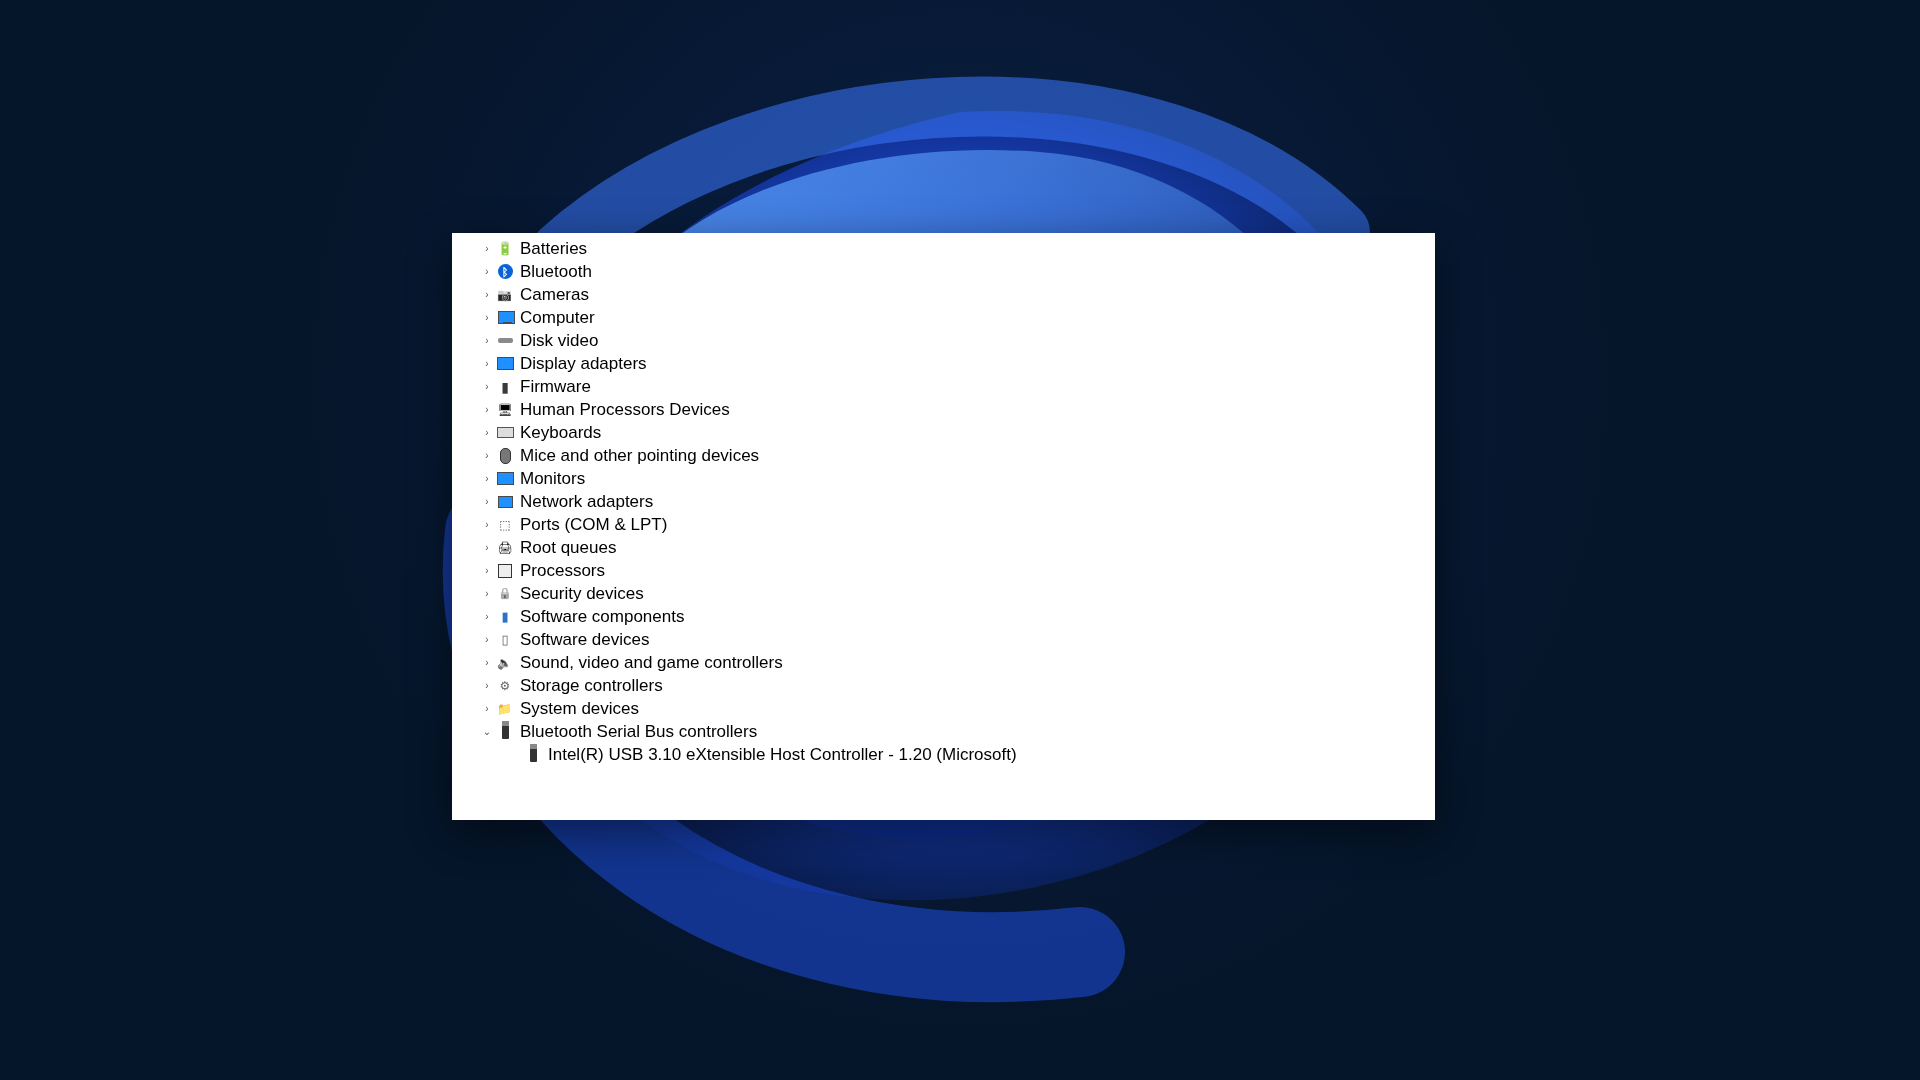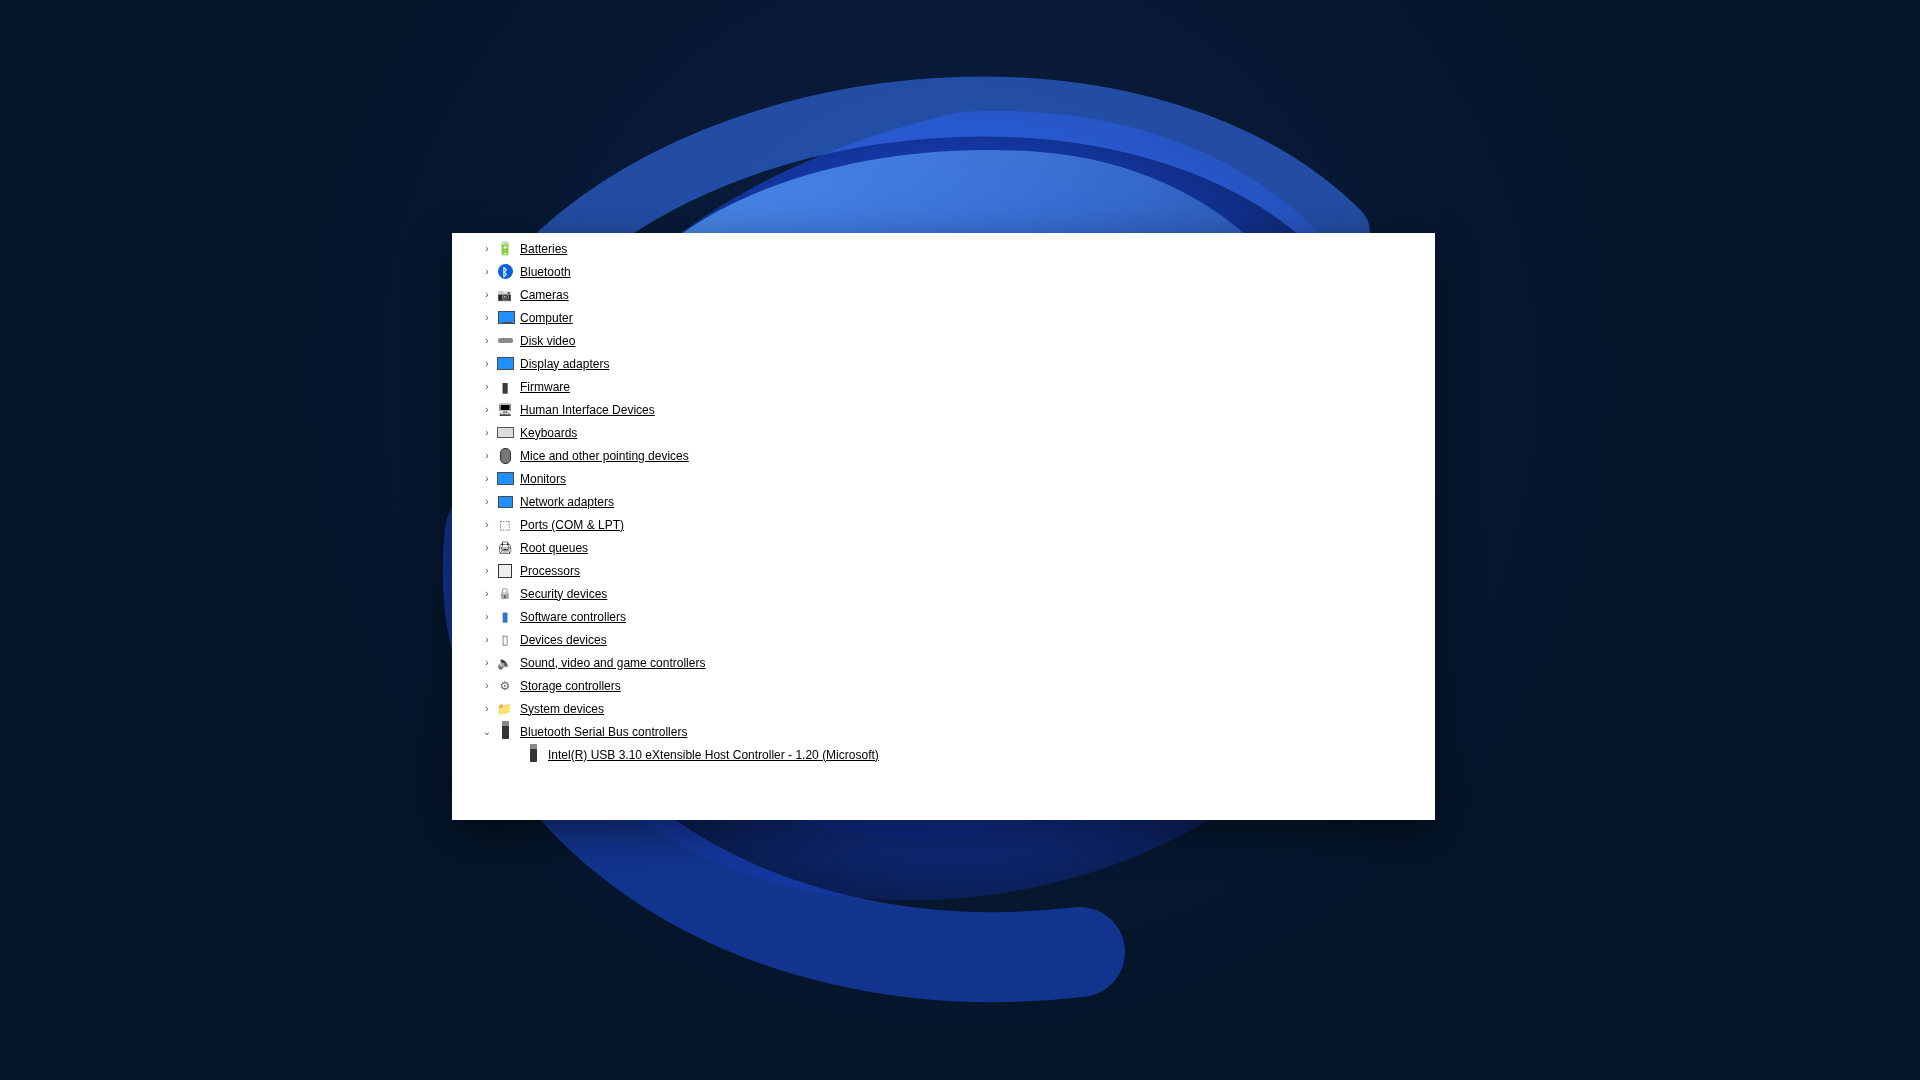--- a/index.html
+++ b/index.html
@@ -56,21 +56,21 @@
     color: #555;
     font-size: 10px;
     margin-right: 2px;
   }
   .icon {
     width: 18px; height: 18px;
     display: inline-flex; align-items: center; justify-content: center;
     margin-right: 6px;
     font-size: 14px;
   }
-  .label { font-size: 12px; line-height: 1; text-decoration: underline; }
+  .label { font-size: 17px; line-height: 1; }
 
   
   .ic-battery::before    { content: "🔋"; font-size: 13px; }
   .ic-bluetooth::before  { content: "ᛒ"; color:#0a63d6; font-weight:700; text-shadow:0 0 0 #0a63d6; background:#0a63d6; border-radius:50%; color:#fff; width:15px; height:15px; display:inline-flex; align-items:center; justify-content:center; font-size:11px;}
   .ic-camera::before     { content: "📷"; font-size: 12px; filter:grayscale(1) brightness(1.1);}
   .ic-computer::before   { content: ""; width:15px; height:11px; background:#1e90ff; display:inline-block; border:1px solid #4a4a4a; position:relative;}
   .ic-computer::after    { content:""; position:relative; display:inline-block; width:9px; height:2px; background:#4a4a4a; margin-left:-12px; margin-top:11px;}
   .ic-disk::before       { content:""; width:15px; height:5px; background:#8a8a8a; display:inline-block; border-radius:2px;}
   .ic-display::before    { content: ""; width:15px; height:11px; background:#1e90ff; display:inline-block; border:1px solid #4a4a4a;}
   .ic-firmware::before   { content:"▮"; color:#3a3a3a; font-size:14px;}
@@ -153,21 +153,21 @@
         <span class="label">Display adapters</span>
       </div>
       <div class="node">
         <span class="expander">›</span>
         <span class="icon ic-firmware"></span>
         <span class="label">Firmware</span>
       </div>
       <div class="node">
         <span class="expander">›</span>
         <span class="icon ic-hid"></span>
-        <span class="label">Human Interface Devices</span>
+        <span class="label">Human Processors Devices</span>
       </div>
       <div class="node">
         <span class="expander">›</span>
         <span class="icon ic-keyboard"></span>
         <span class="label">Keyboards</span>
       </div>
       <div class="node">
         <span class="expander">›</span>
         <span class="icon ic-mouse"></span>
         <span class="label">Mice and other pointing devices</span>
@@ -198,26 +198,26 @@
         <span class="label">Processors</span>
       </div>
       <div class="node">
         <span class="expander">›</span>
         <span class="icon ic-security"></span>
         <span class="label">Security devices</span>
       </div>
       <div class="node">
         <span class="expander">›</span>
         <span class="icon ic-swcomp"></span>
-        <span class="label">Software controllers</span>
+        <span class="label">Software components</span>
       </div>
       <div class="node">
         <span class="expander">›</span>
         <span class="icon ic-swdev"></span>
-        <span class="label">Devices devices</span>
+        <span class="label">Software devices</span>
       </div>
       <div class="node">
         <span class="expander">›</span>
         <span class="icon ic-sound"></span>
         <span class="label">Sound, video and game controllers</span>
       </div>
       <div class="node">
         <span class="expander">›</span>
         <span class="icon ic-storage"></span>
         <span class="label">Storage controllers</span>

